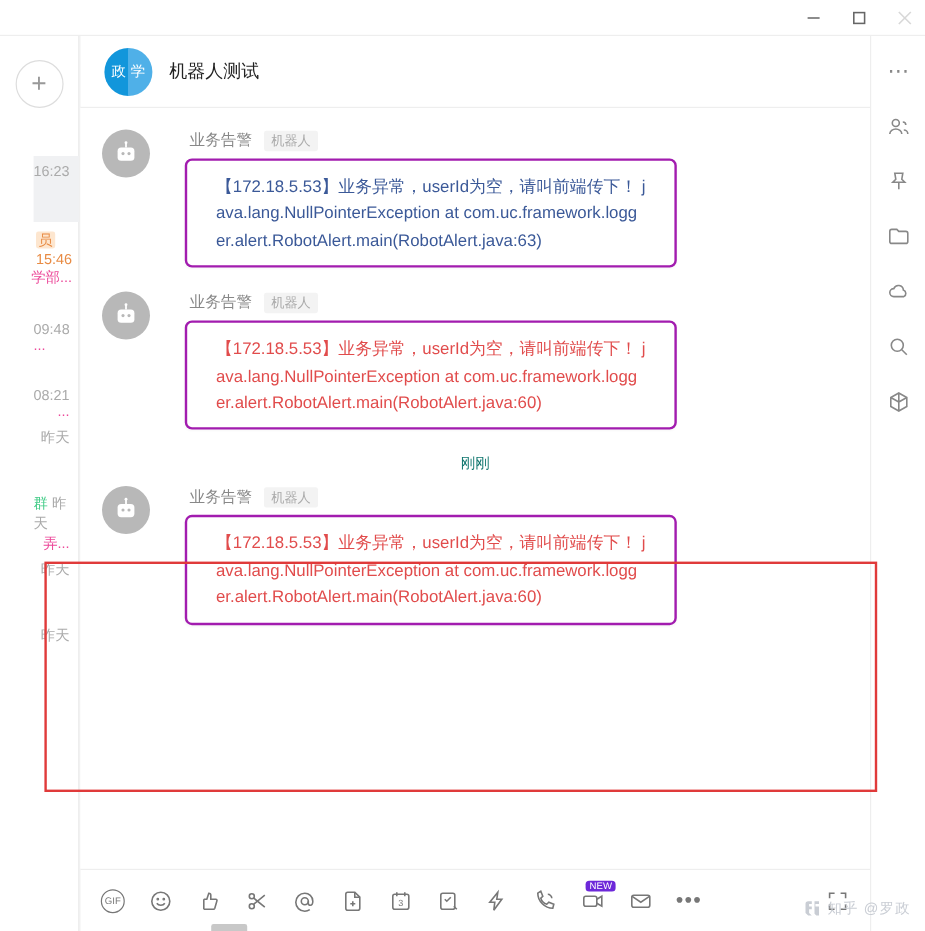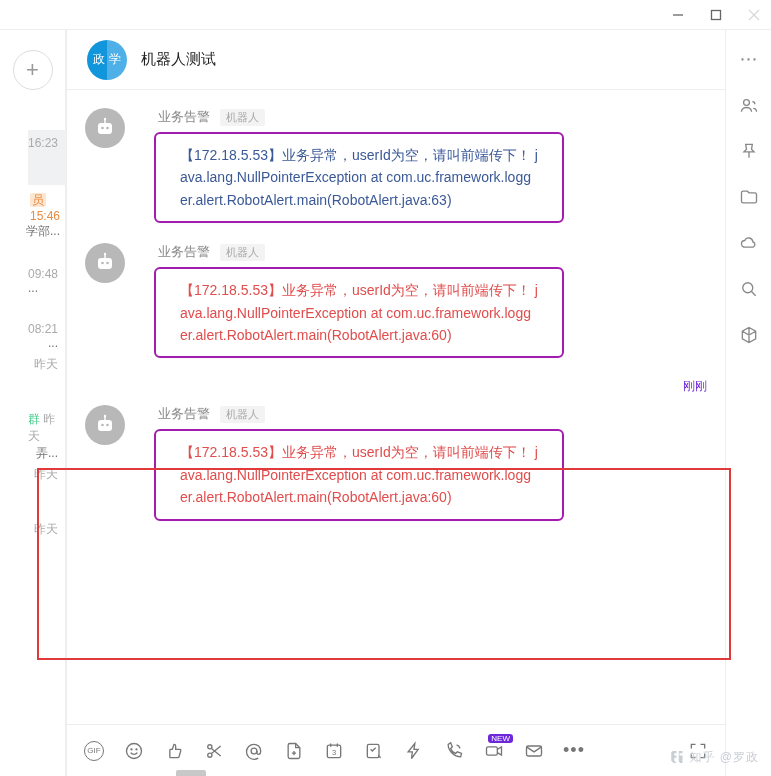--- a/index.html
+++ b/index.html
@@ -43,21 +43,21 @@
     font-size: 12px;
     color: #888;
   }
   .sliver-row {
     height: 55px; display:flex; align-items:flex-start; justify-content:flex-end;
     padding: 6px 8px 0 0;
     margin-left: 28px;
   }
   .sliver-row.active { background:#f0f1f3; }
   .sliver-row .time { color:#aaa; font-size:12px; }
-  .sliver-row .text { color:#737373; font-size:12px; white-space:nowrap; overflow:hidden; }
+  .sliver-row .text { color:#ec4899; font-size:12px; white-space:nowrap; overflow:hidden; }
   .chat {
     flex: 1;
     border-left: 1px solid #eee;
     display: flex; flex-direction: column;
     position: relative;
   }
   .chat-header {
     height: 60px;
     display:flex; align-items:center; gap: 14px;
     padding: 0 20px;
@@ -90,21 +90,21 @@
   .role-tag { font-size:11px; color:#aaa; background:#f3f3f3; padding:1px 6px; border-radius:2px; }
   .bubble {
     background:#fff; border:2px solid #a21caf; border-radius:6px;
     padding: 10px 24px; font-size:14px; line-height:1.6;
     word-break: break-all;
     box-shadow: 0 1px 2px rgba(0,0,0,0.03);
   }
   .bubble.blue { color:#3b5998; }
   .bubble.red { color:#e14c4c; }
   .divider-text {
-    text-align:right; color:#6d28d9; font-size:12px; margin: 4px 0 10px;
+    text-align:center; color:#0f766e; font-size:12px; margin: 4px 0 10px;
   }
   .highlight-box {
     border: 2px solid #e03a3a;
     position: absolute;
     left: -30px; right: -6px;
     top: 438px; height: 192px;
     pointer-events: none;
   }
   .chat-footer {
     height: 52px; border-top:1px solid #eee;

